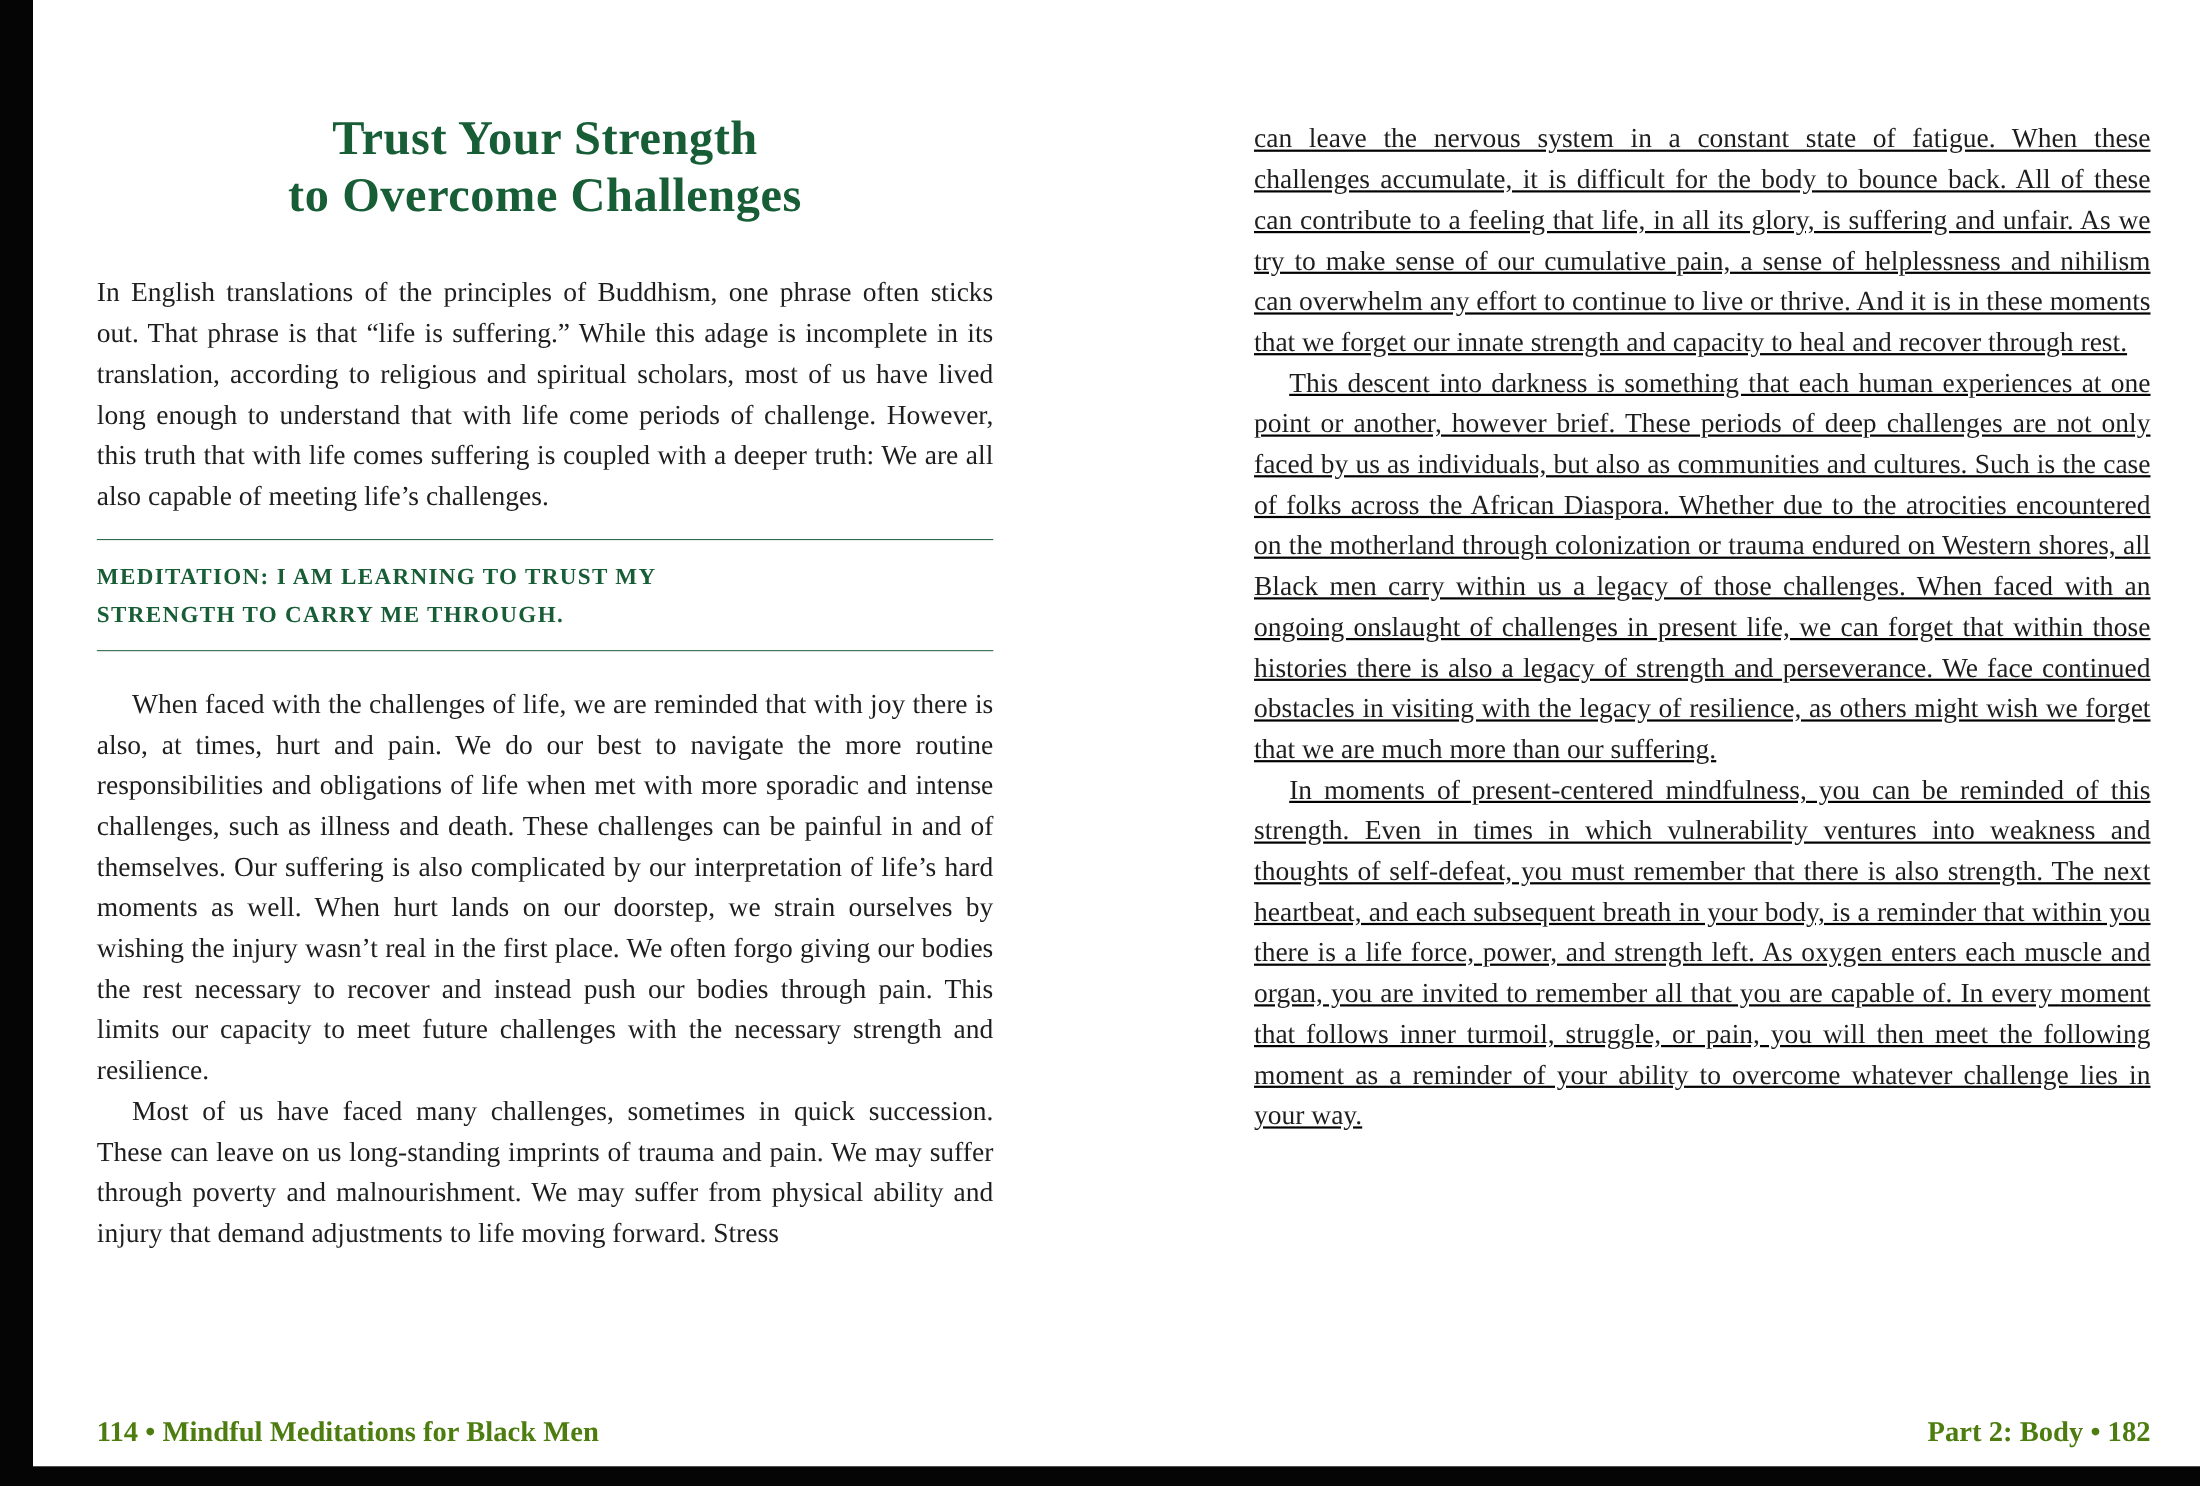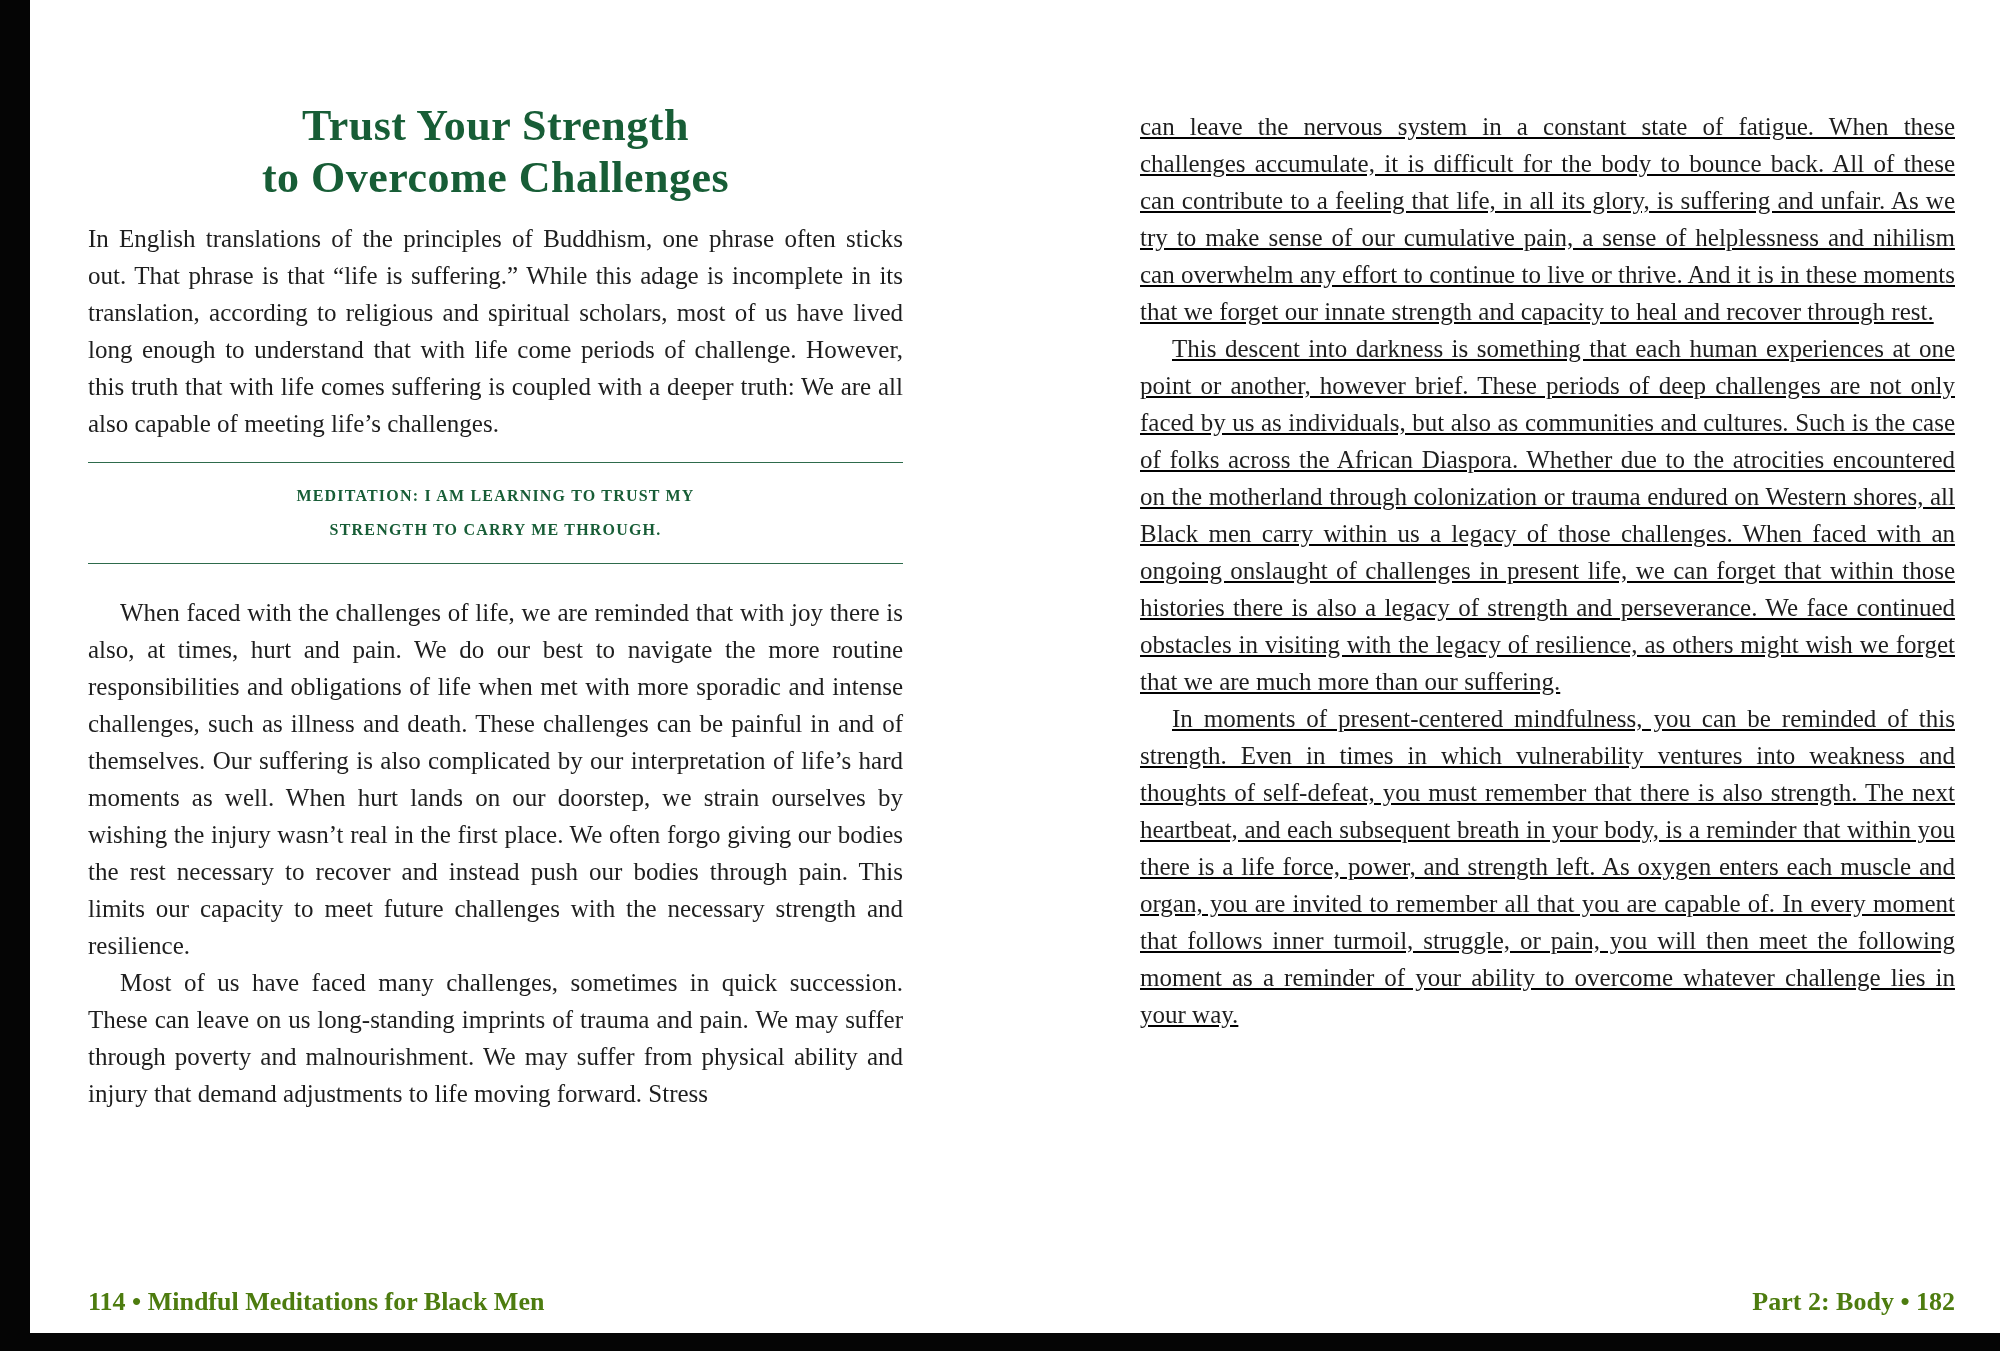--- a/index.html
+++ b/index.html
@@ -31,21 +31,21 @@
   }
   .page {
     position: absolute;
     top: 0;
     height: 100%;
   }
   .page-left  { left: 88px;  width: 815px; }
   .page-right { left: 1140px; width: 815px; text-decoration: underline; }
 
   .chapter-title {
-    margin: 100px 0 16px 0;
+    margin: 100px 0 44px 0;
     text-align: center;
     color: #175d36;
     font-size: 44px;
     line-height: 52px;
     font-weight: 700;
     letter-spacing: 0.5px;
   }
   .body-par {
     margin: 0;
     font-size: 25px;
@@ -57,23 +57,23 @@
 
   .meditation-block { margin: 20px 0 30px 0; }
   .rule {
     border: 0;
     border-top: 1px solid #2e6b4c;
     margin: 0;
     height: 0;
   }
   .meditation {
     margin: 16px 0;
-    text-align: center;
+    text-align: left;
     color: #175d36;
-    font-size: 16px;
+    font-size: 21px;
     line-height: 34px;
     font-weight: 700;
     letter-spacing: 1.2px;
     text-transform: uppercase;
   }
 
   .page-footer {
     position: absolute;
     bottom: 34px;
     width: 100%;

